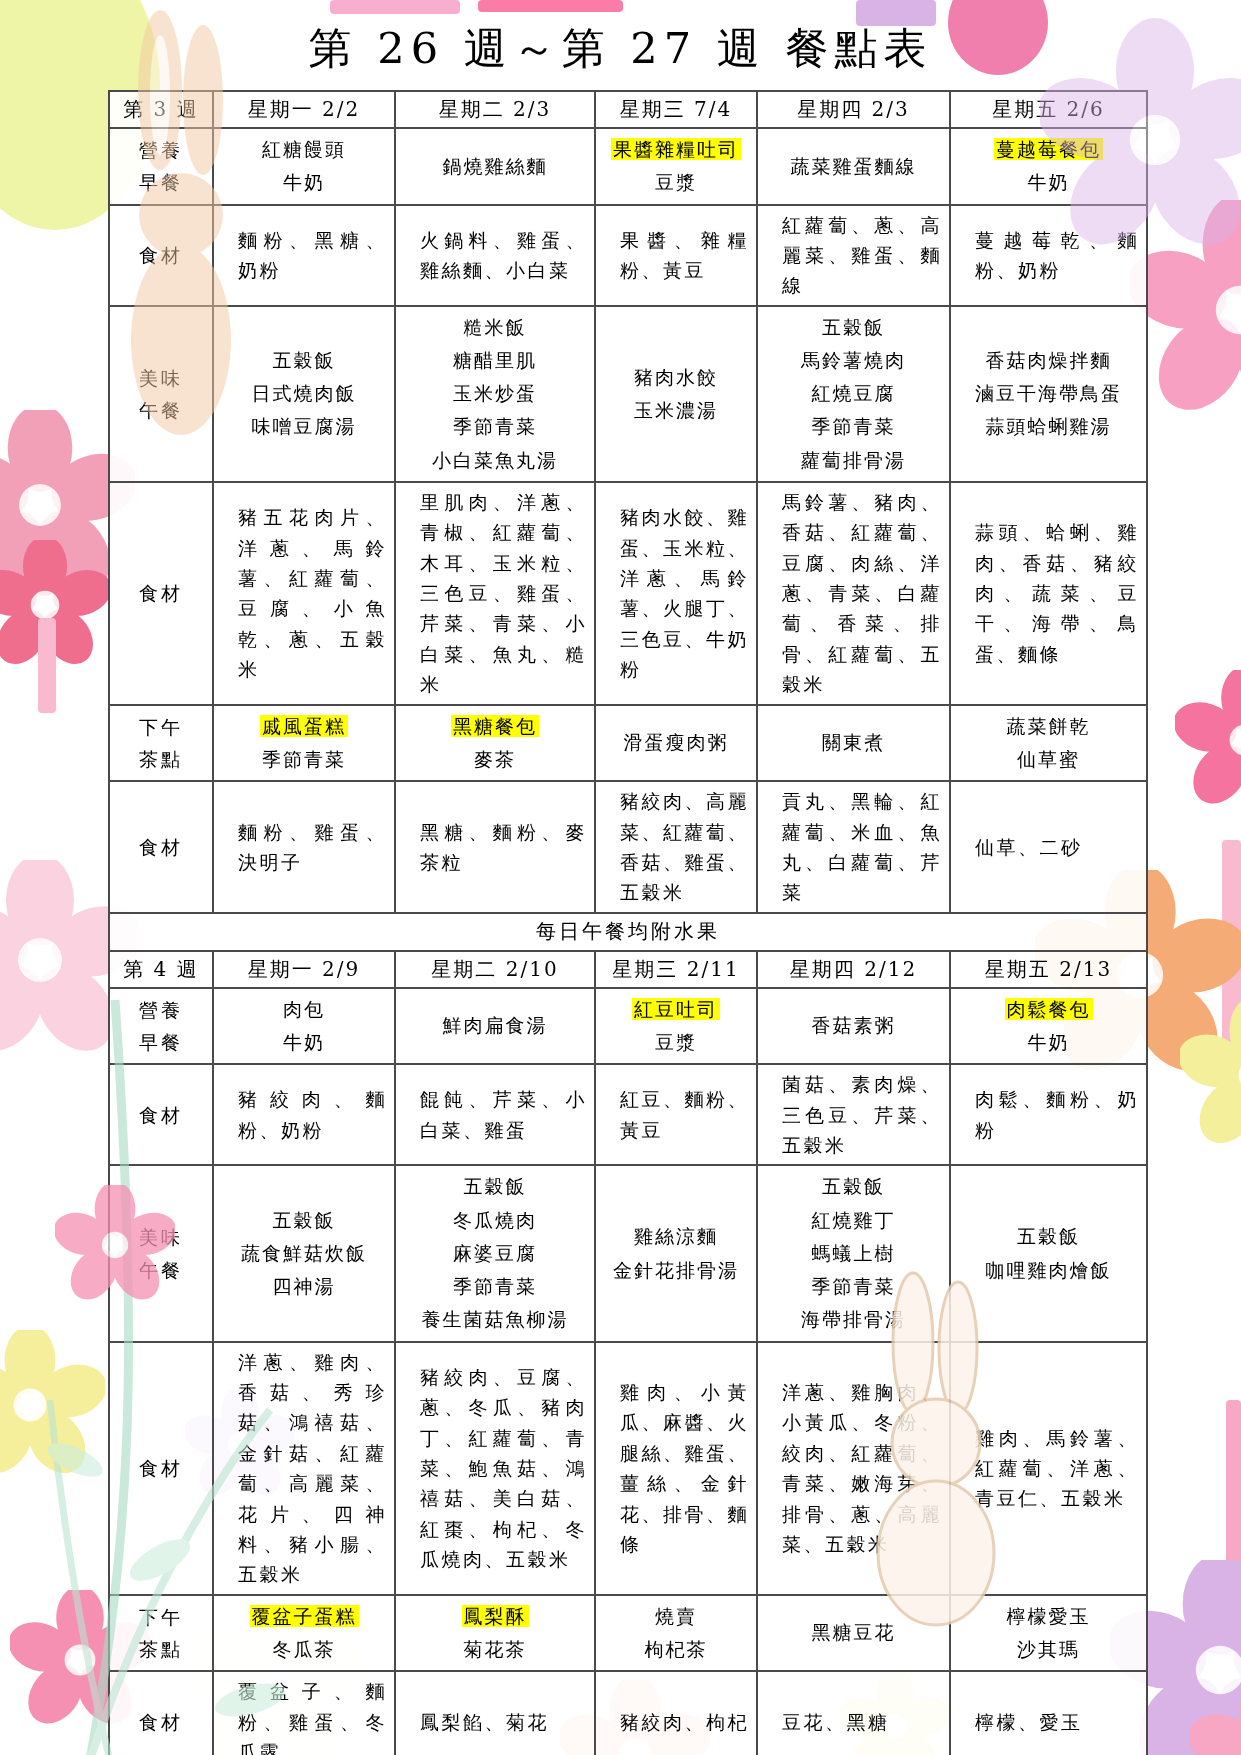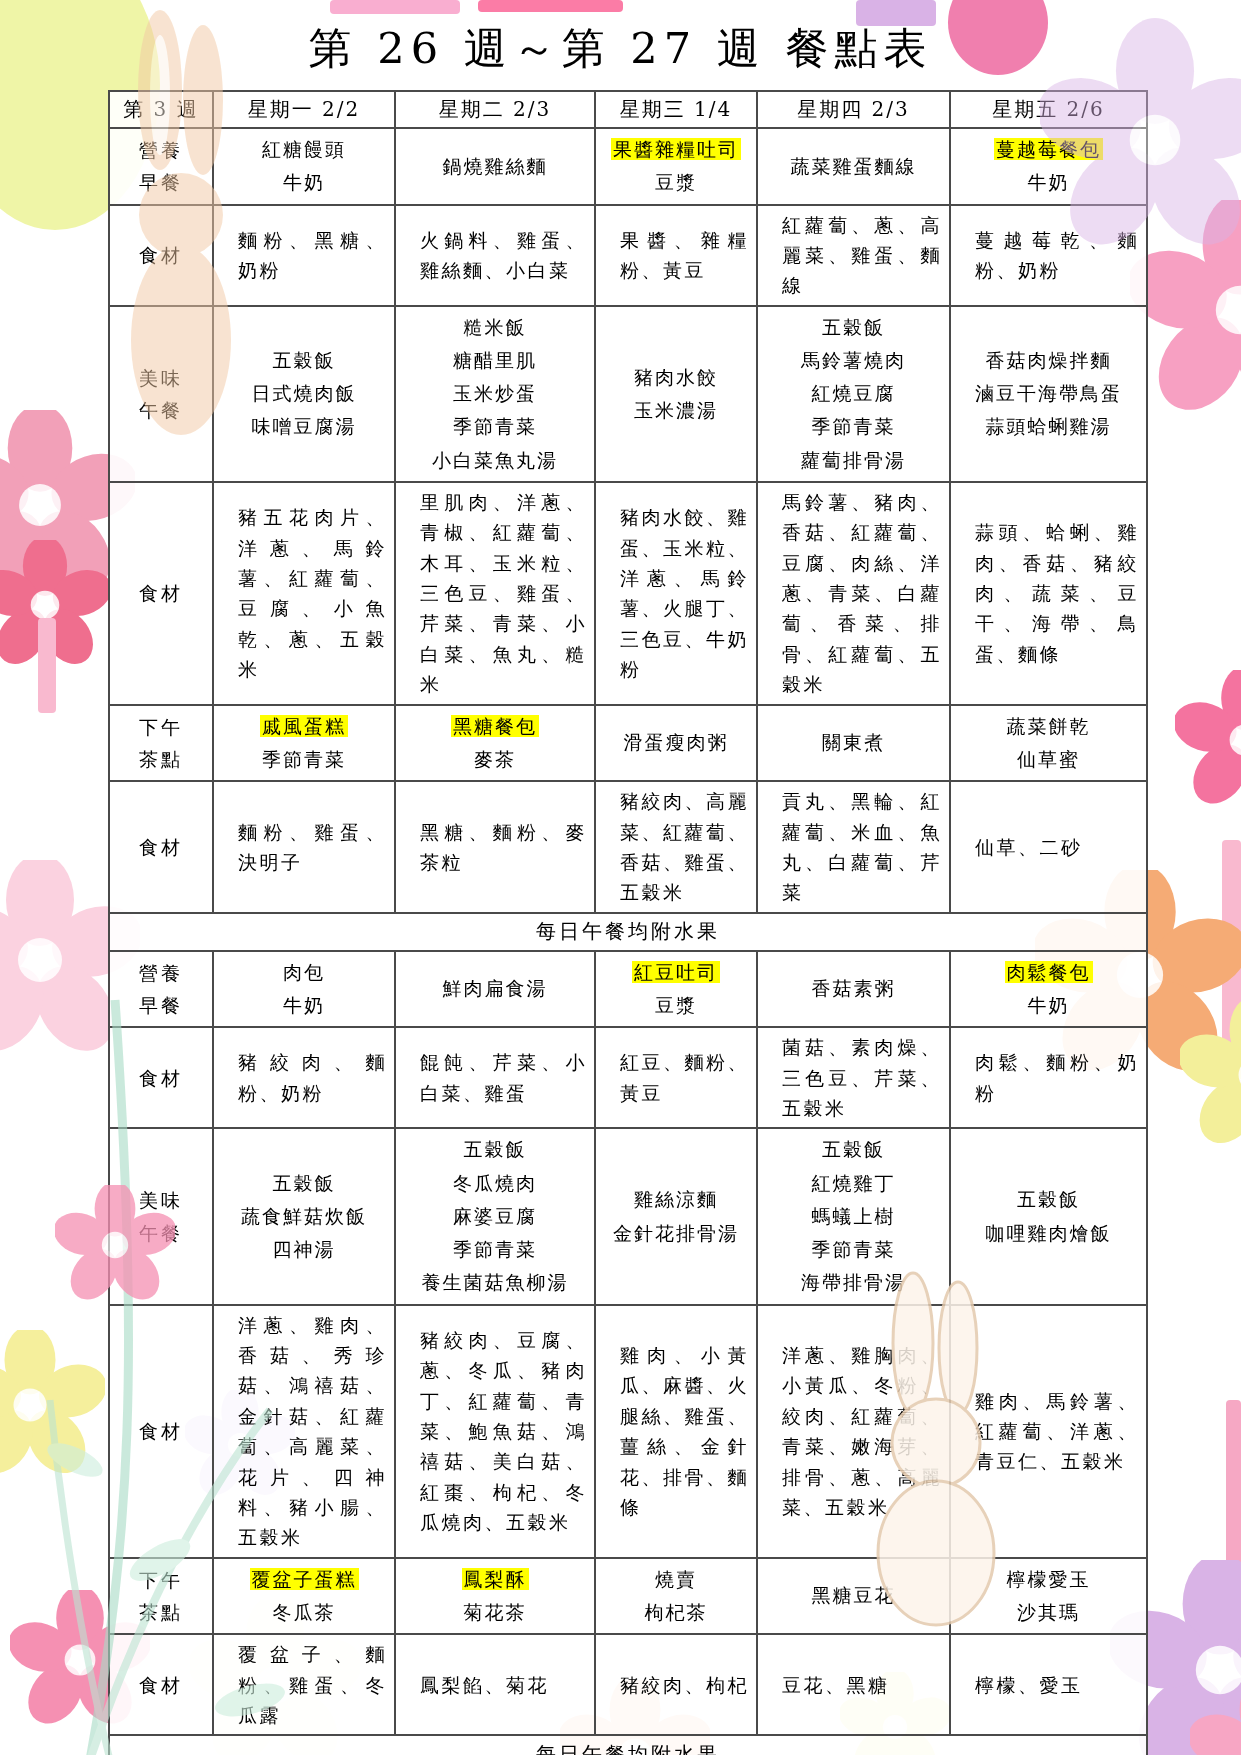--- a/index.html
+++ b/index.html
@@ -151,21 +151,21 @@
       <col style="width:200px">
     <col style="width:162px">
       <col style="width:193px">
       <col style="width:197px">
   </colgroup>
   <tbody>
       <tr class="row-header">
         <th>第 3 週</th>
         <th>星期一 2/2</th>
         <th>星期二 2/3</th>
-        <th>星期三 1/4</th>
+        <th>星期三 7/4</th>
         <th>星期四 2/3</th>
         <th>星期五 2/6</th>
       </tr>
       <tr class="row-menu">
         <td class="label-cell">
           <div>營養</div>
           <div>早餐</div>
         </td>
         <td class="menu-cell">
           <div class="menu-line">紅糖饅頭</div>
@@ -270,20 +270,28 @@
         </td>
         <td class="ing-cell">麵粉、雞蛋、決明子</td>
         <td class="ing-cell">黑糖、麵粉、麥茶粒</td>
         <td class="ing-cell">豬絞肉、高麗菜、紅蘿蔔、香菇、雞蛋、五穀米</td>
         <td class="ing-cell">貢丸、黑輪、紅蘿蔔、米血、魚丸、白蘿蔔、芹菜</td>
         <td class="ing-cell">仙草、二砂</td>
       </tr>
       <tr class="row-note">
         <td colspan="6">每日午餐均附水果</td>
       </tr>
+      <tr class="row-header">
+        <th>第 4 週</th>
+        <th>星期一 2/9</th>
+        <th>星期二 2/10</th>
+        <th>星期三 2/11</th>
+        <th>星期四 2/12</th>
+        <th>星期五 2/13</th>
+      </tr>
       <tr class="row-menu">
         <td class="label-cell">
           <div>營養</div>
           <div>早餐</div>
         </td>
         <td class="menu-cell">
           <div class="menu-line">肉包</div>
           <div class="menu-line">牛奶</div>
         </td>
         <td class="menu-cell">

